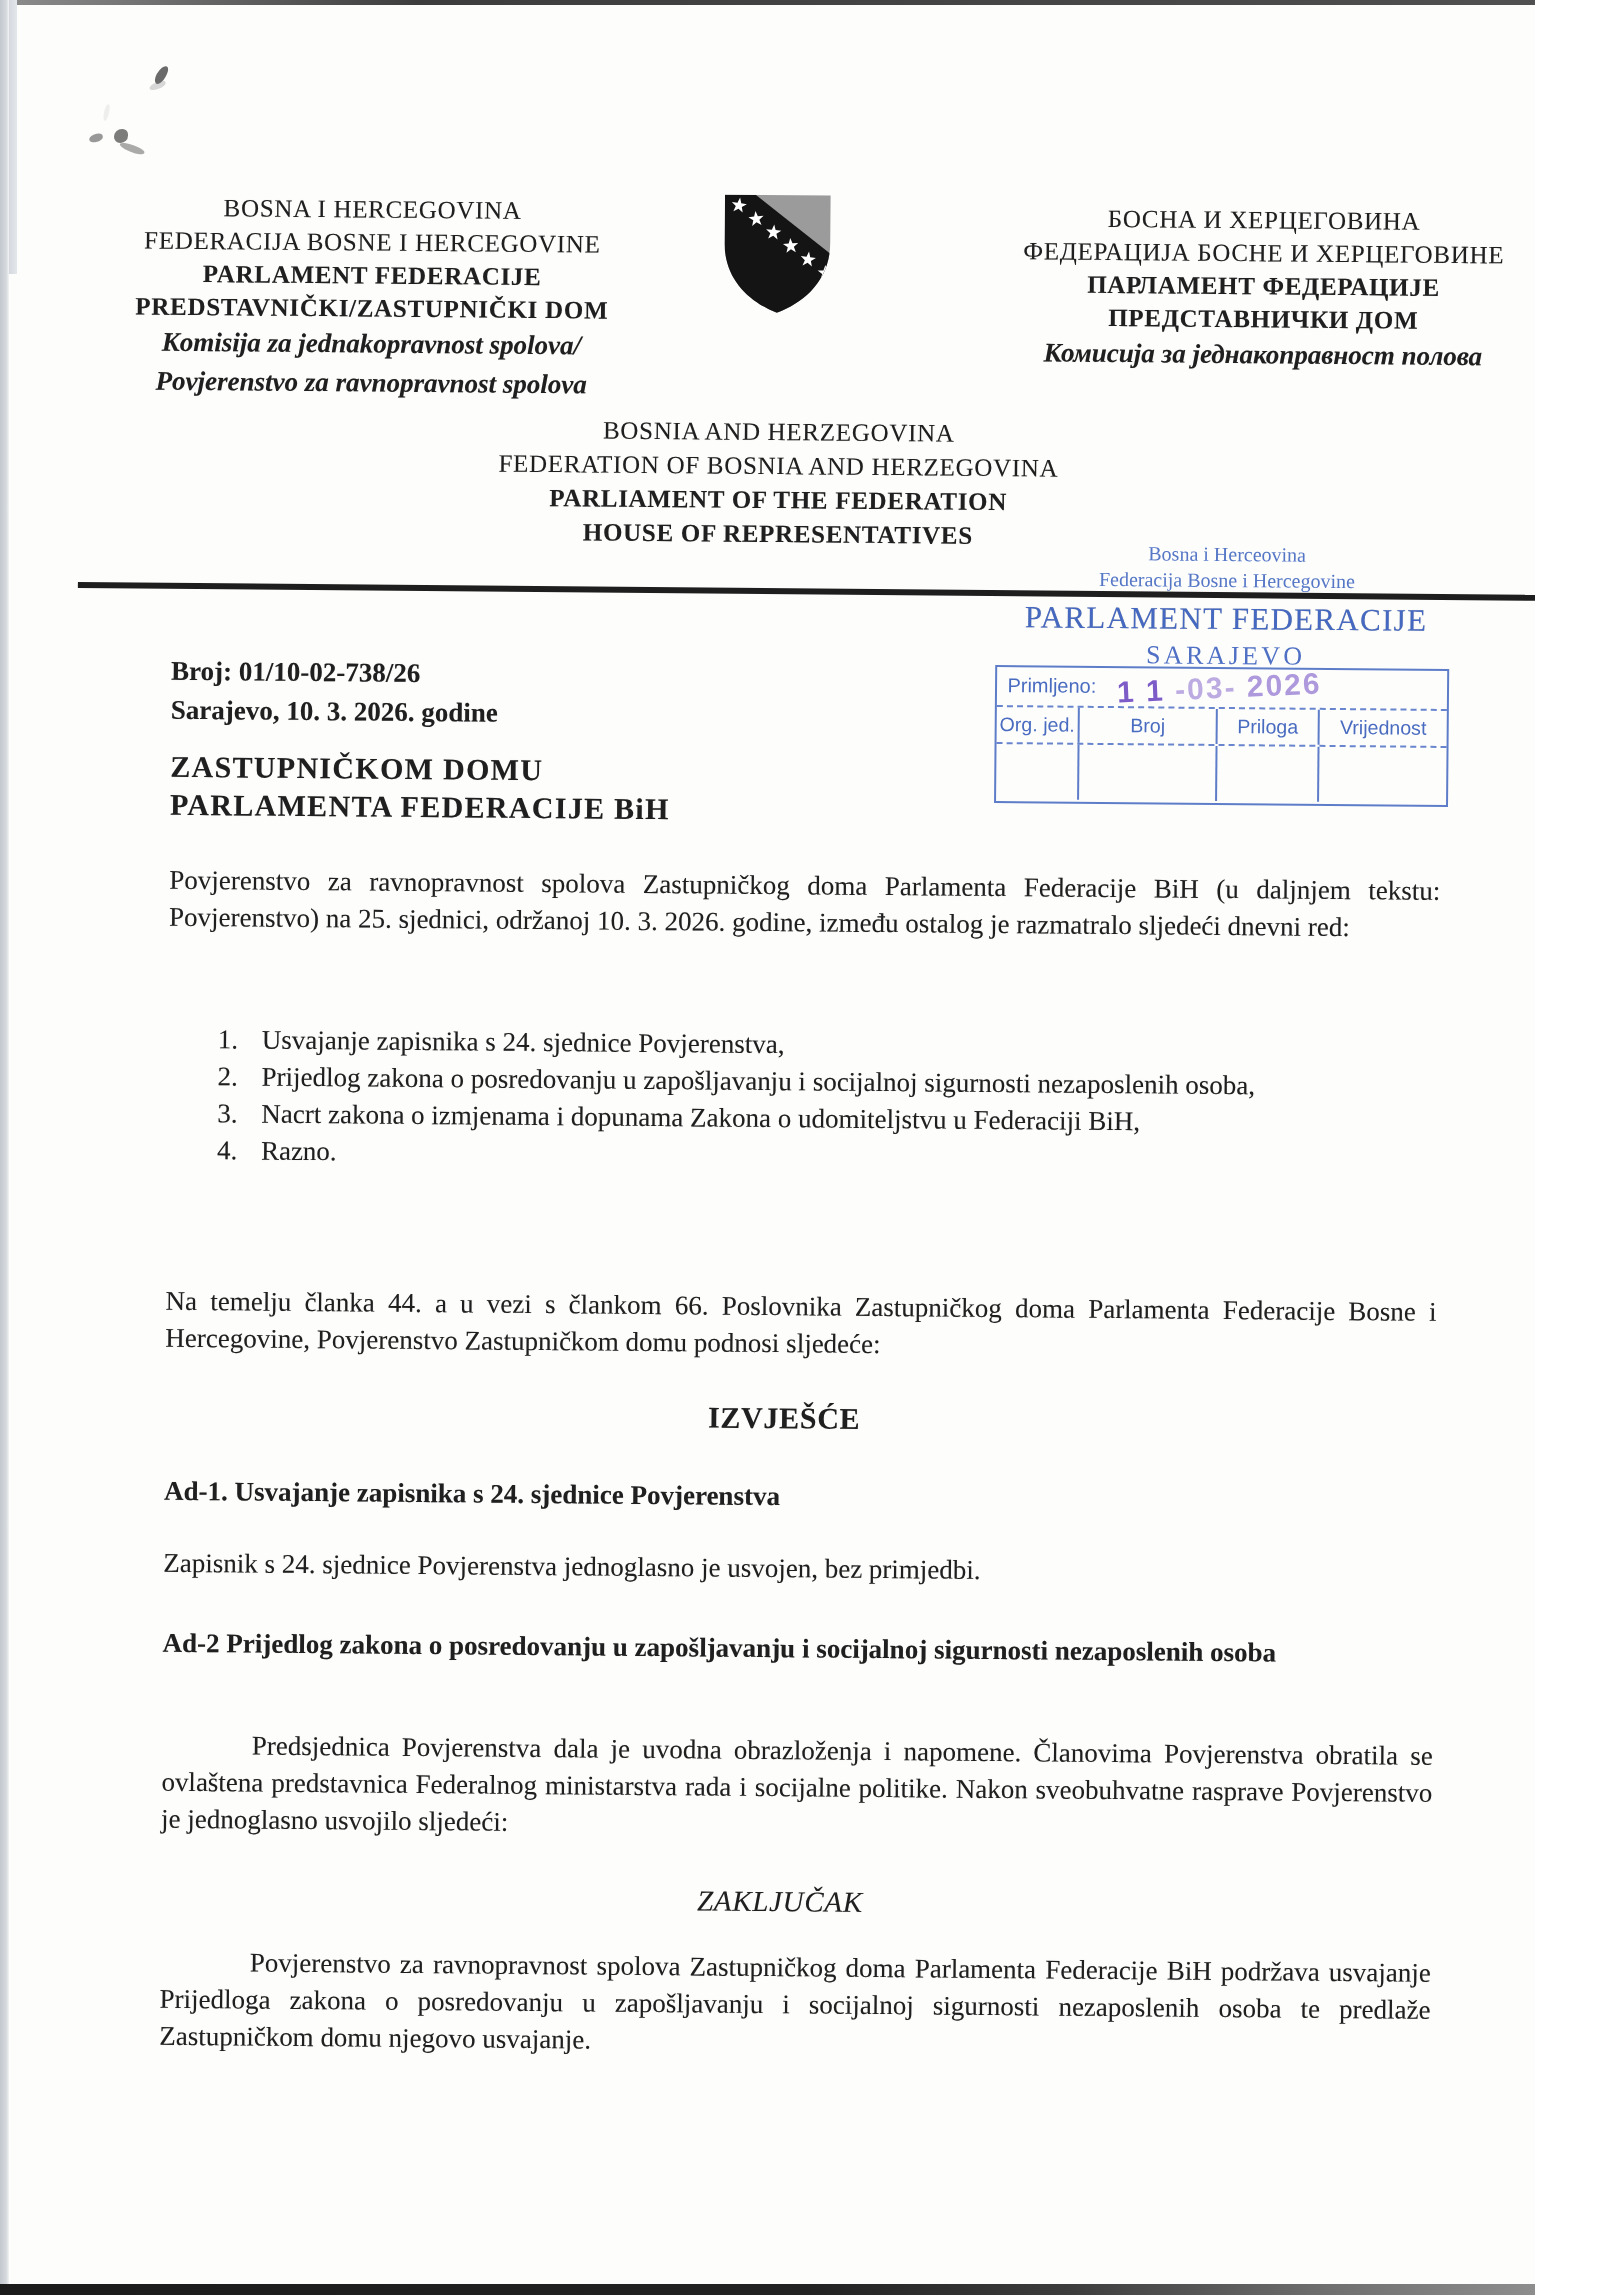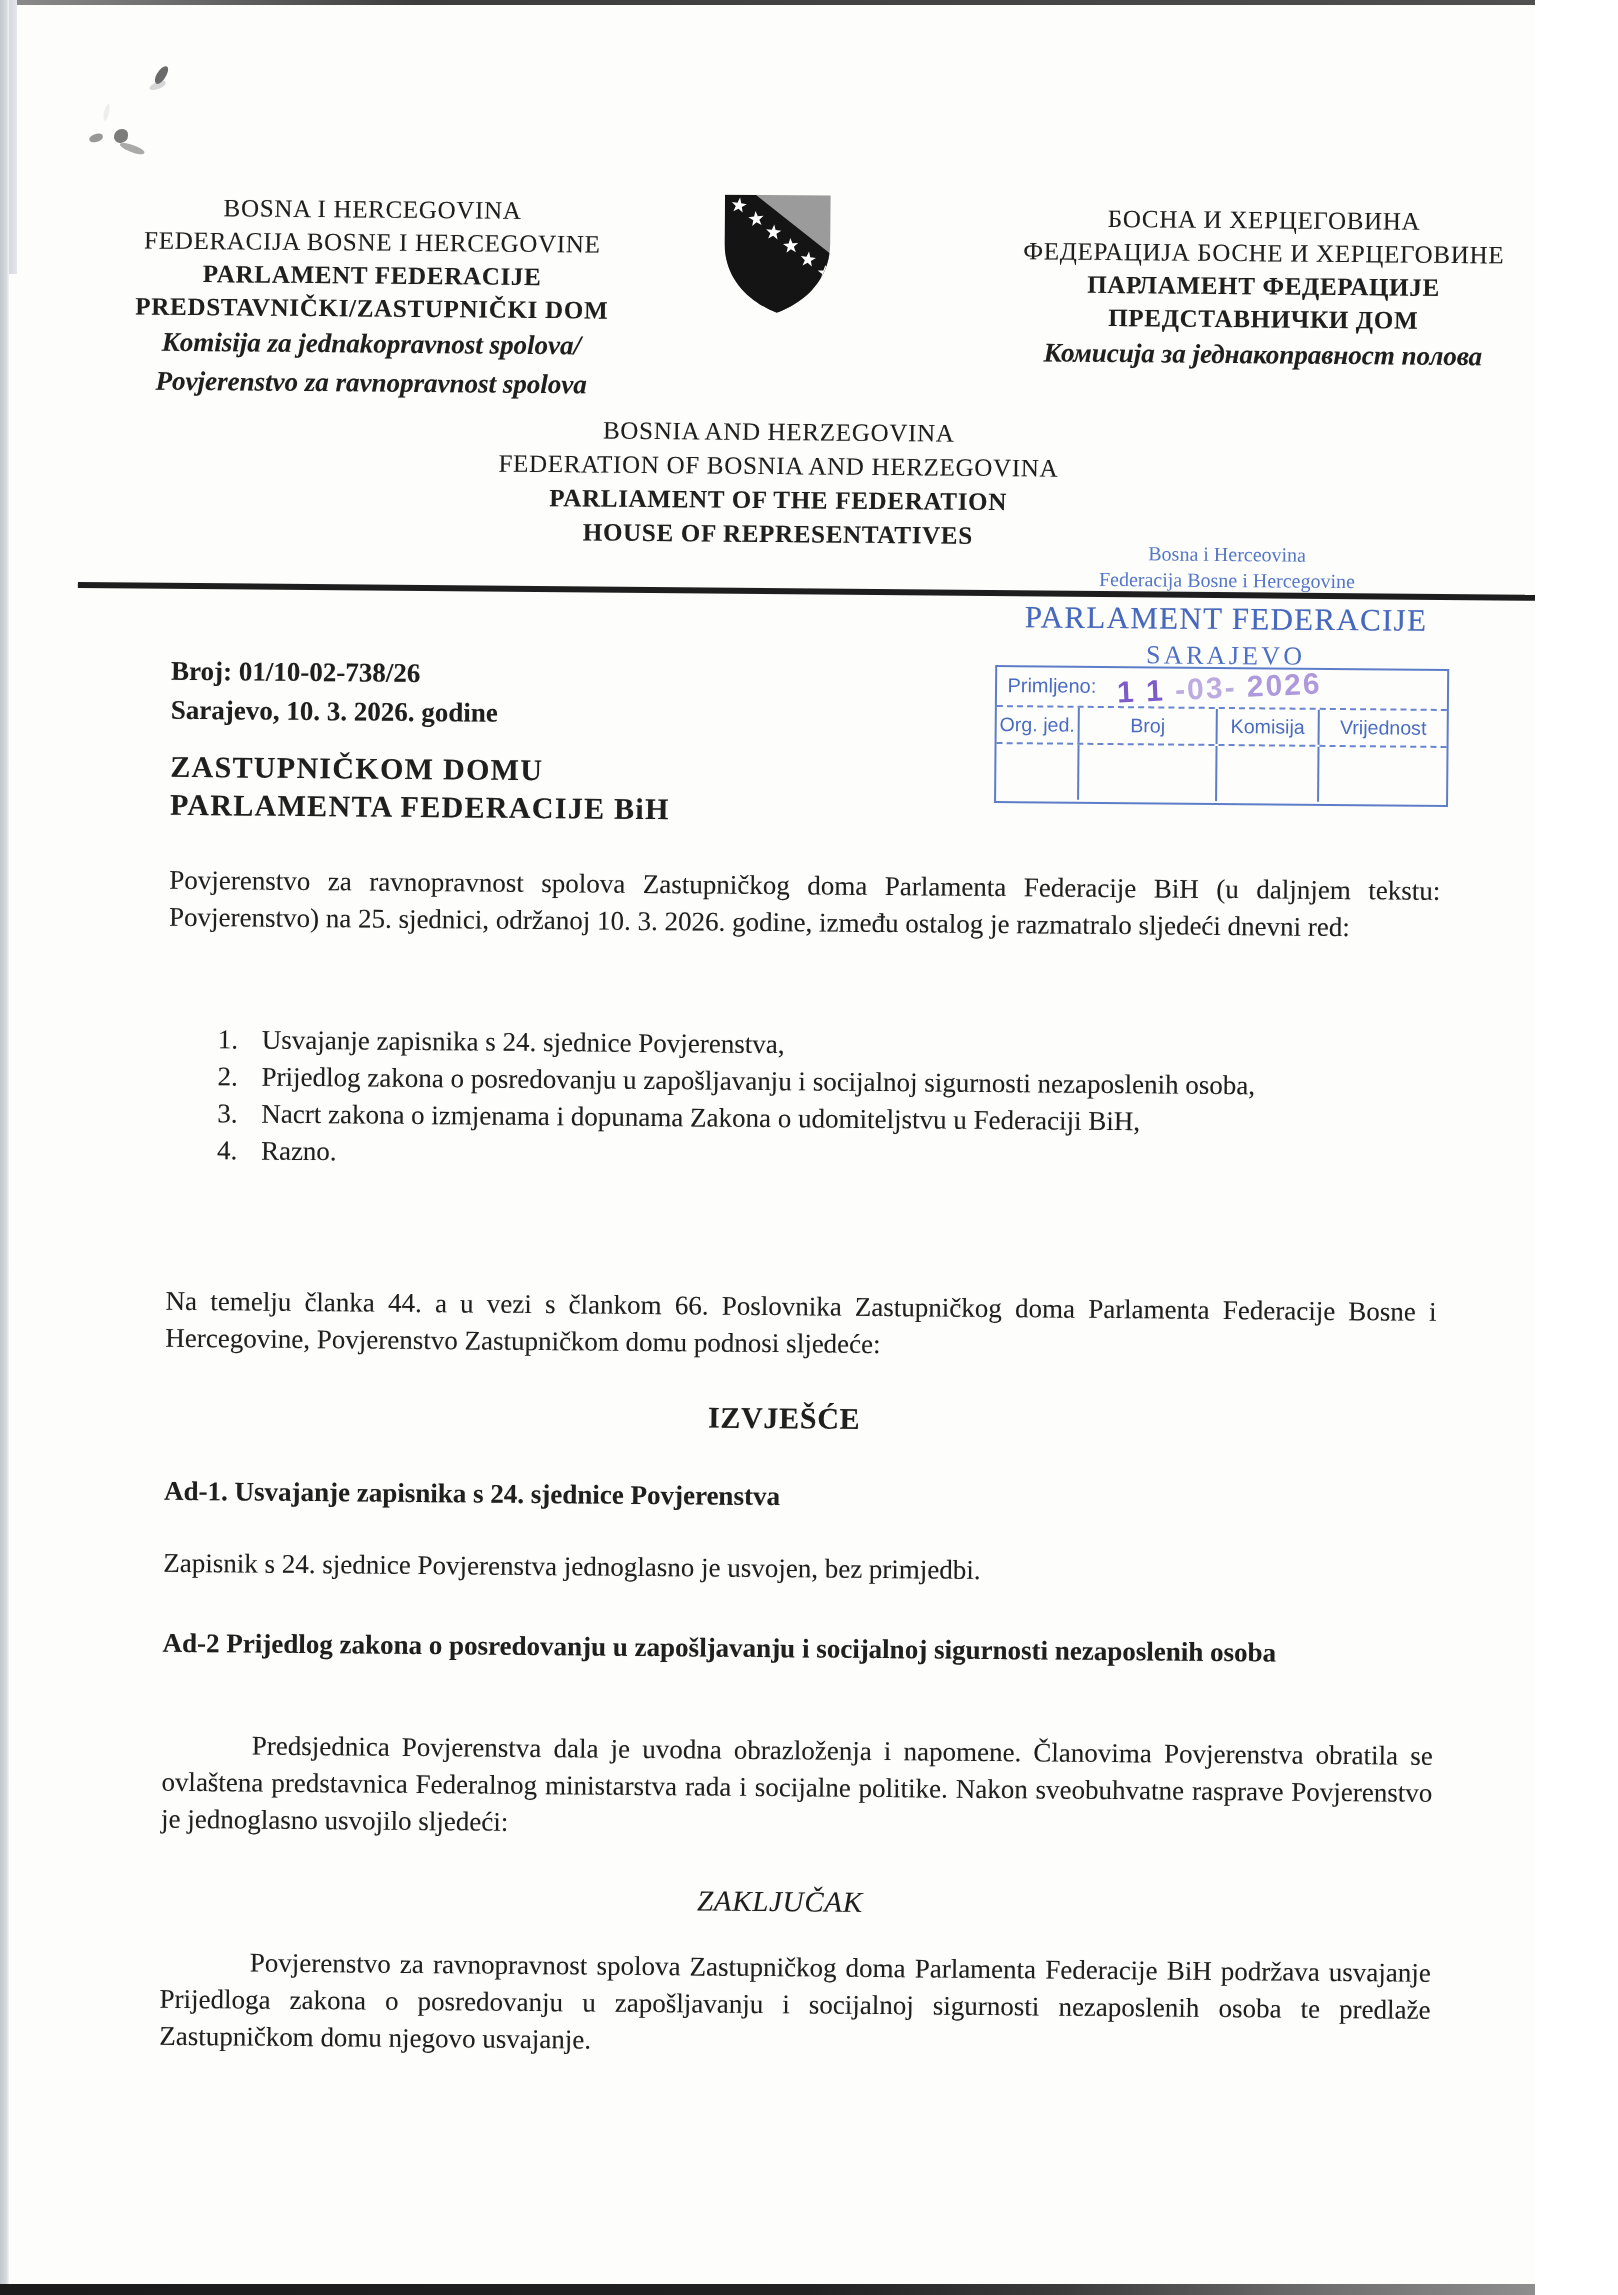--- a/index.html
+++ b/index.html
@@ -153,21 +153,21 @@
     <div class="abs rule"></div>
 
     <div class="abs stamp-title ctr ink">PARLAMENT FEDERACIJE</div>
     <div class="abs stamp-city ctr">SARAJEVO</div>
 
     <div class="abs stamp-table">
       <div class="st-row1">Primljeno:</div>
       <div class="st-row2">
         <div>Org. jed.</div>
         <div>Broj</div>
-        <div>Komisija</div>
+        <div>Priloga</div>
         <div>Vrijednost</div>
       </div>
       <div class="st-row3">
         <div></div>
         <div></div>
         <div></div>
         <div></div>
       </div>
     </div>
 

